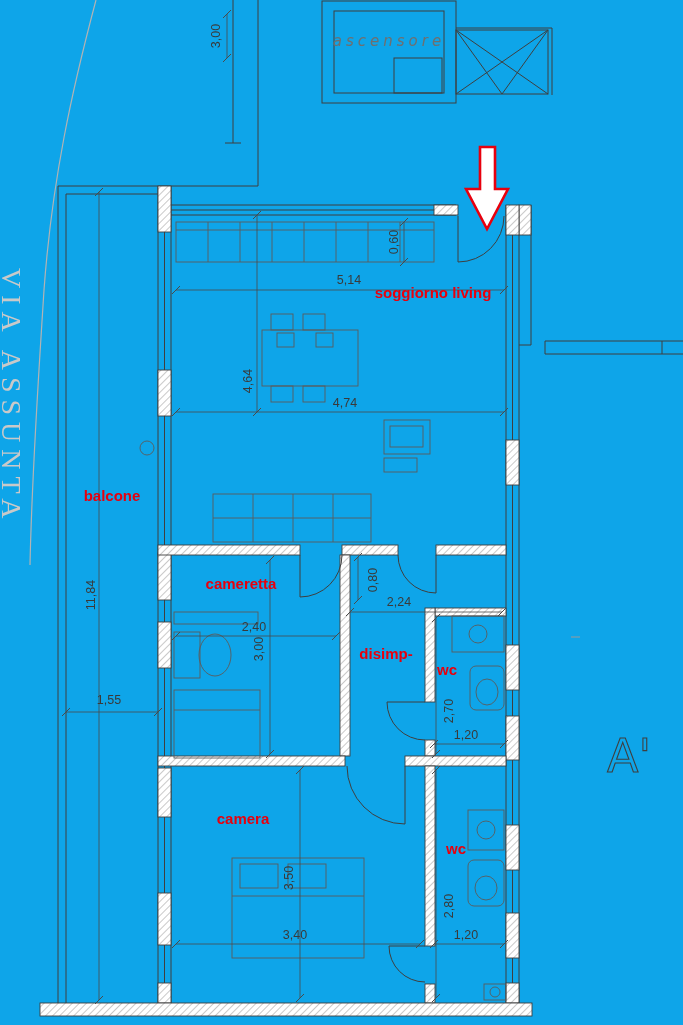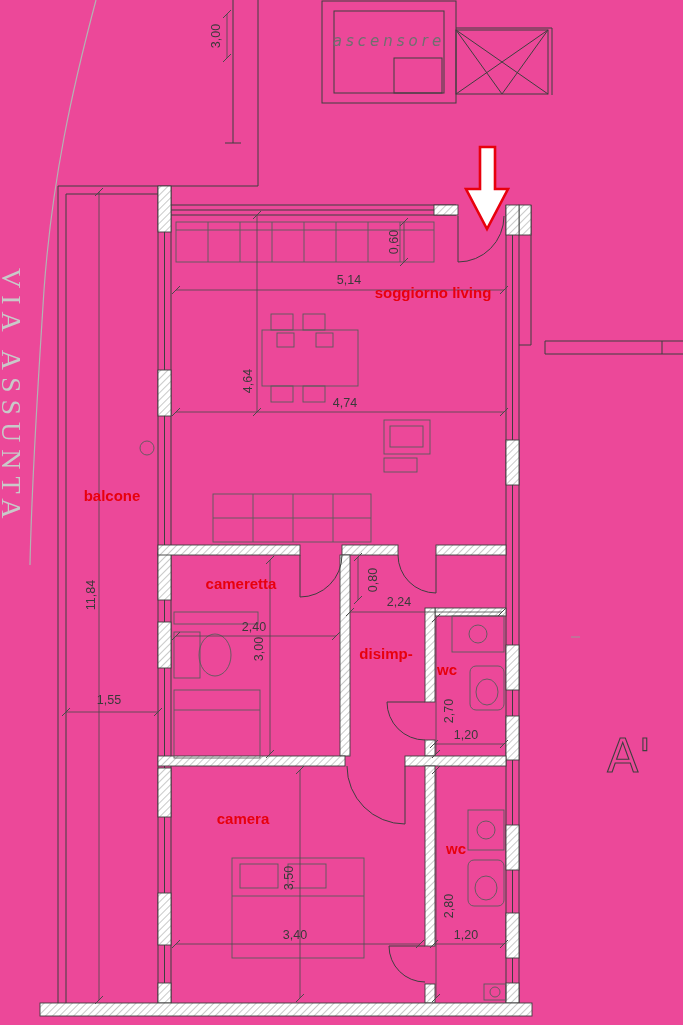--- a/index.html
+++ b/index.html
@@ -1,16 +1,16 @@
 <!DOCTYPE html>
 <html><head>
 <meta charset="utf-8">
 <style>
   html,body{margin:0;padding:0;background:#ffffff;}
-  .canvas{position:relative;width:683px;height:1025px;background:#ec4899;overflow:hidden;}
+  .canvas{position:relative;width:683px;height:1025px;background:#0ea5e9;overflow:hidden;}
   svg{position:absolute;left:0;top:0;}
   .thin{stroke:#3f3f3f;stroke-width:1;fill:none;}
   .faint{stroke:#b3b3b3;stroke-width:1.2;fill:none;}
   .wall{fill:url(#hatch);stroke:#3f3f3f;stroke-width:.9;}
   .furn{stroke:#5b5b5b;stroke-width:.9;fill:none;}
   .dimline{stroke:#4a4a4a;stroke-width:.8;fill:none;}
   .tick{stroke:#4a4a4a;stroke-width:1;}
   .lbl-dim{font:12.5px "Liberation Sans", sans-serif;fill:#3a3a3a;}
   .lbl-room{font:bold 15px "Liberation Sans", sans-serif;}
   .lbl-cad{font:italic 15px "DejaVu Sans", sans-serif;fill:#6f6f6f;letter-spacing:4px;}

